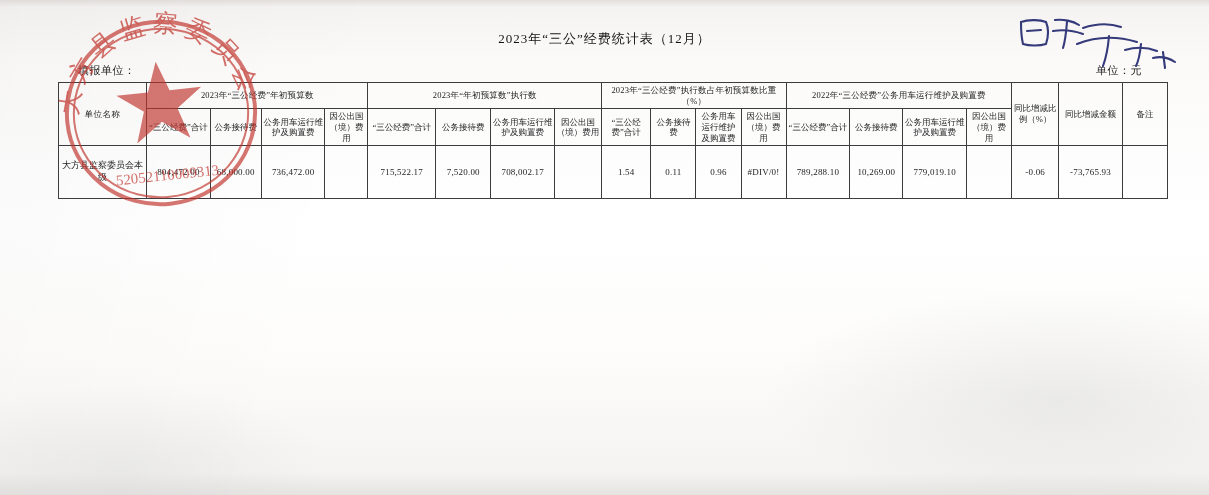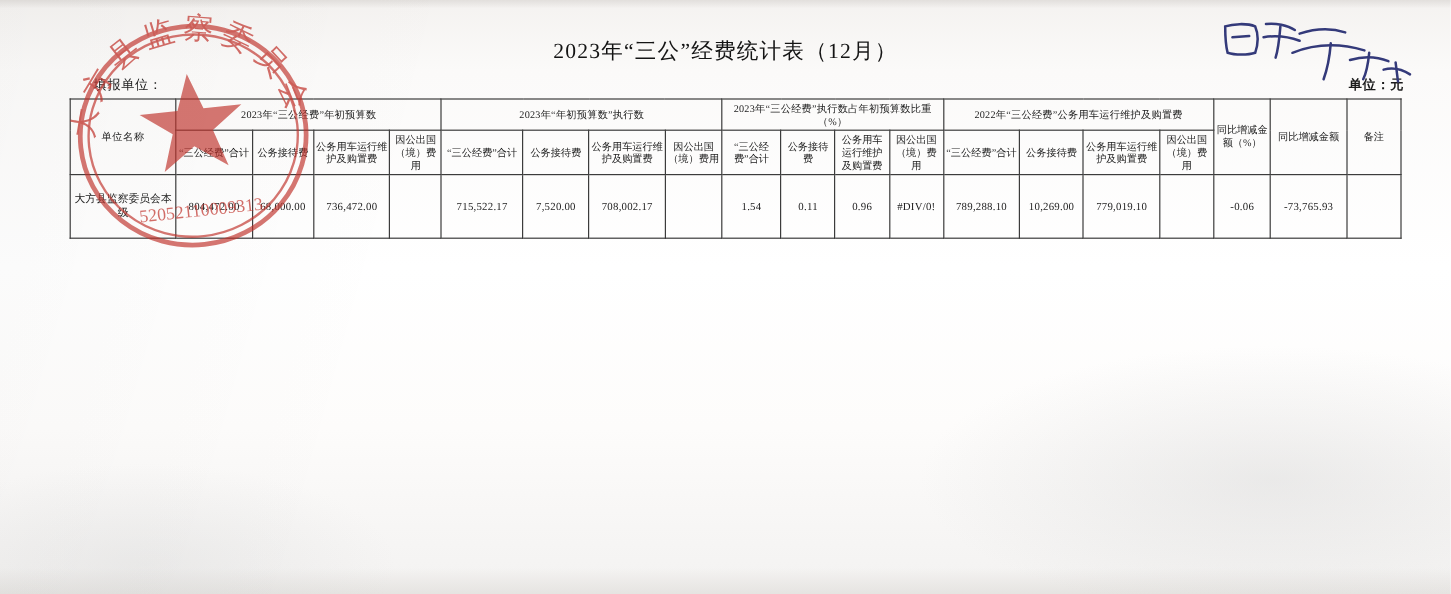--- a/index.html
+++ b/index.html
@@ -47,42 +47,41 @@
     background: linear-gradient(to top, #e6e4e1, rgba(255,255,255,0));
   }
 
   
   #doc-title {
     position: absolute;
     top: 30px;
     left: 0;
     width: 100%;
     text-align: center;
-    font-size: 18px;
+    font-size: 13px;
     letter-spacing: 1px;
     color: #141414;
     font-family: Liberation Serif, serif;
   }
 
   
   #report-unit {
     position: absolute;
     left: 58px;
     top: 63px;
     font-size: 11px;
     letter-spacing: .5px;
     margin-left: 20px;
   }
   #unit-label {
     position: absolute;
-    left: 1124px;
+    left: 1096px;
     top: 63px;
     font-size: 11px;
     letter-spacing: .5px;
-    font-weight: bold;
   }
 
   
   #stat-table {
     position: absolute;
     left: 58px;
     top: 82px;
     width: 1110px;
     border-collapse: collapse;
     table-layout: fixed;
@@ -178,21 +177,21 @@
       <col style="width:62px">
       <col style="width:44px">
   </colgroup>
   <thead>
     <tr>
       <th class="h-unitname" rowspan="2">单位名称</th>
       <th class="grp-head" colspan="4">2023年“三公经费”年初预算数</th>
       <th class="grp-head" colspan="4">2023年“年初预算数”执行数</th>
       <th class="grp-head" colspan="4">2023年“三公经费”执行数占年初预算数比重（%）</th>
       <th class="grp-head" colspan="4">2022年“三公经费”公务用车运行维护及购置费</th>
-      <th rowspan="2">同比增减金额（%）</th>
+      <th rowspan="2">同比增减比例（%）</th>
       <th rowspan="2">同比增减金额</th>
       <th rowspan="2">备注</th>
     </tr>
     <tr>
       <th>“三公经费”合计</th>
       <th>公务接待费</th>
       <th>公务用车运行维护及购置费</th>
       <th>因公出国（境）费用</th>
 
       <th>“三公经费”合计</th>

